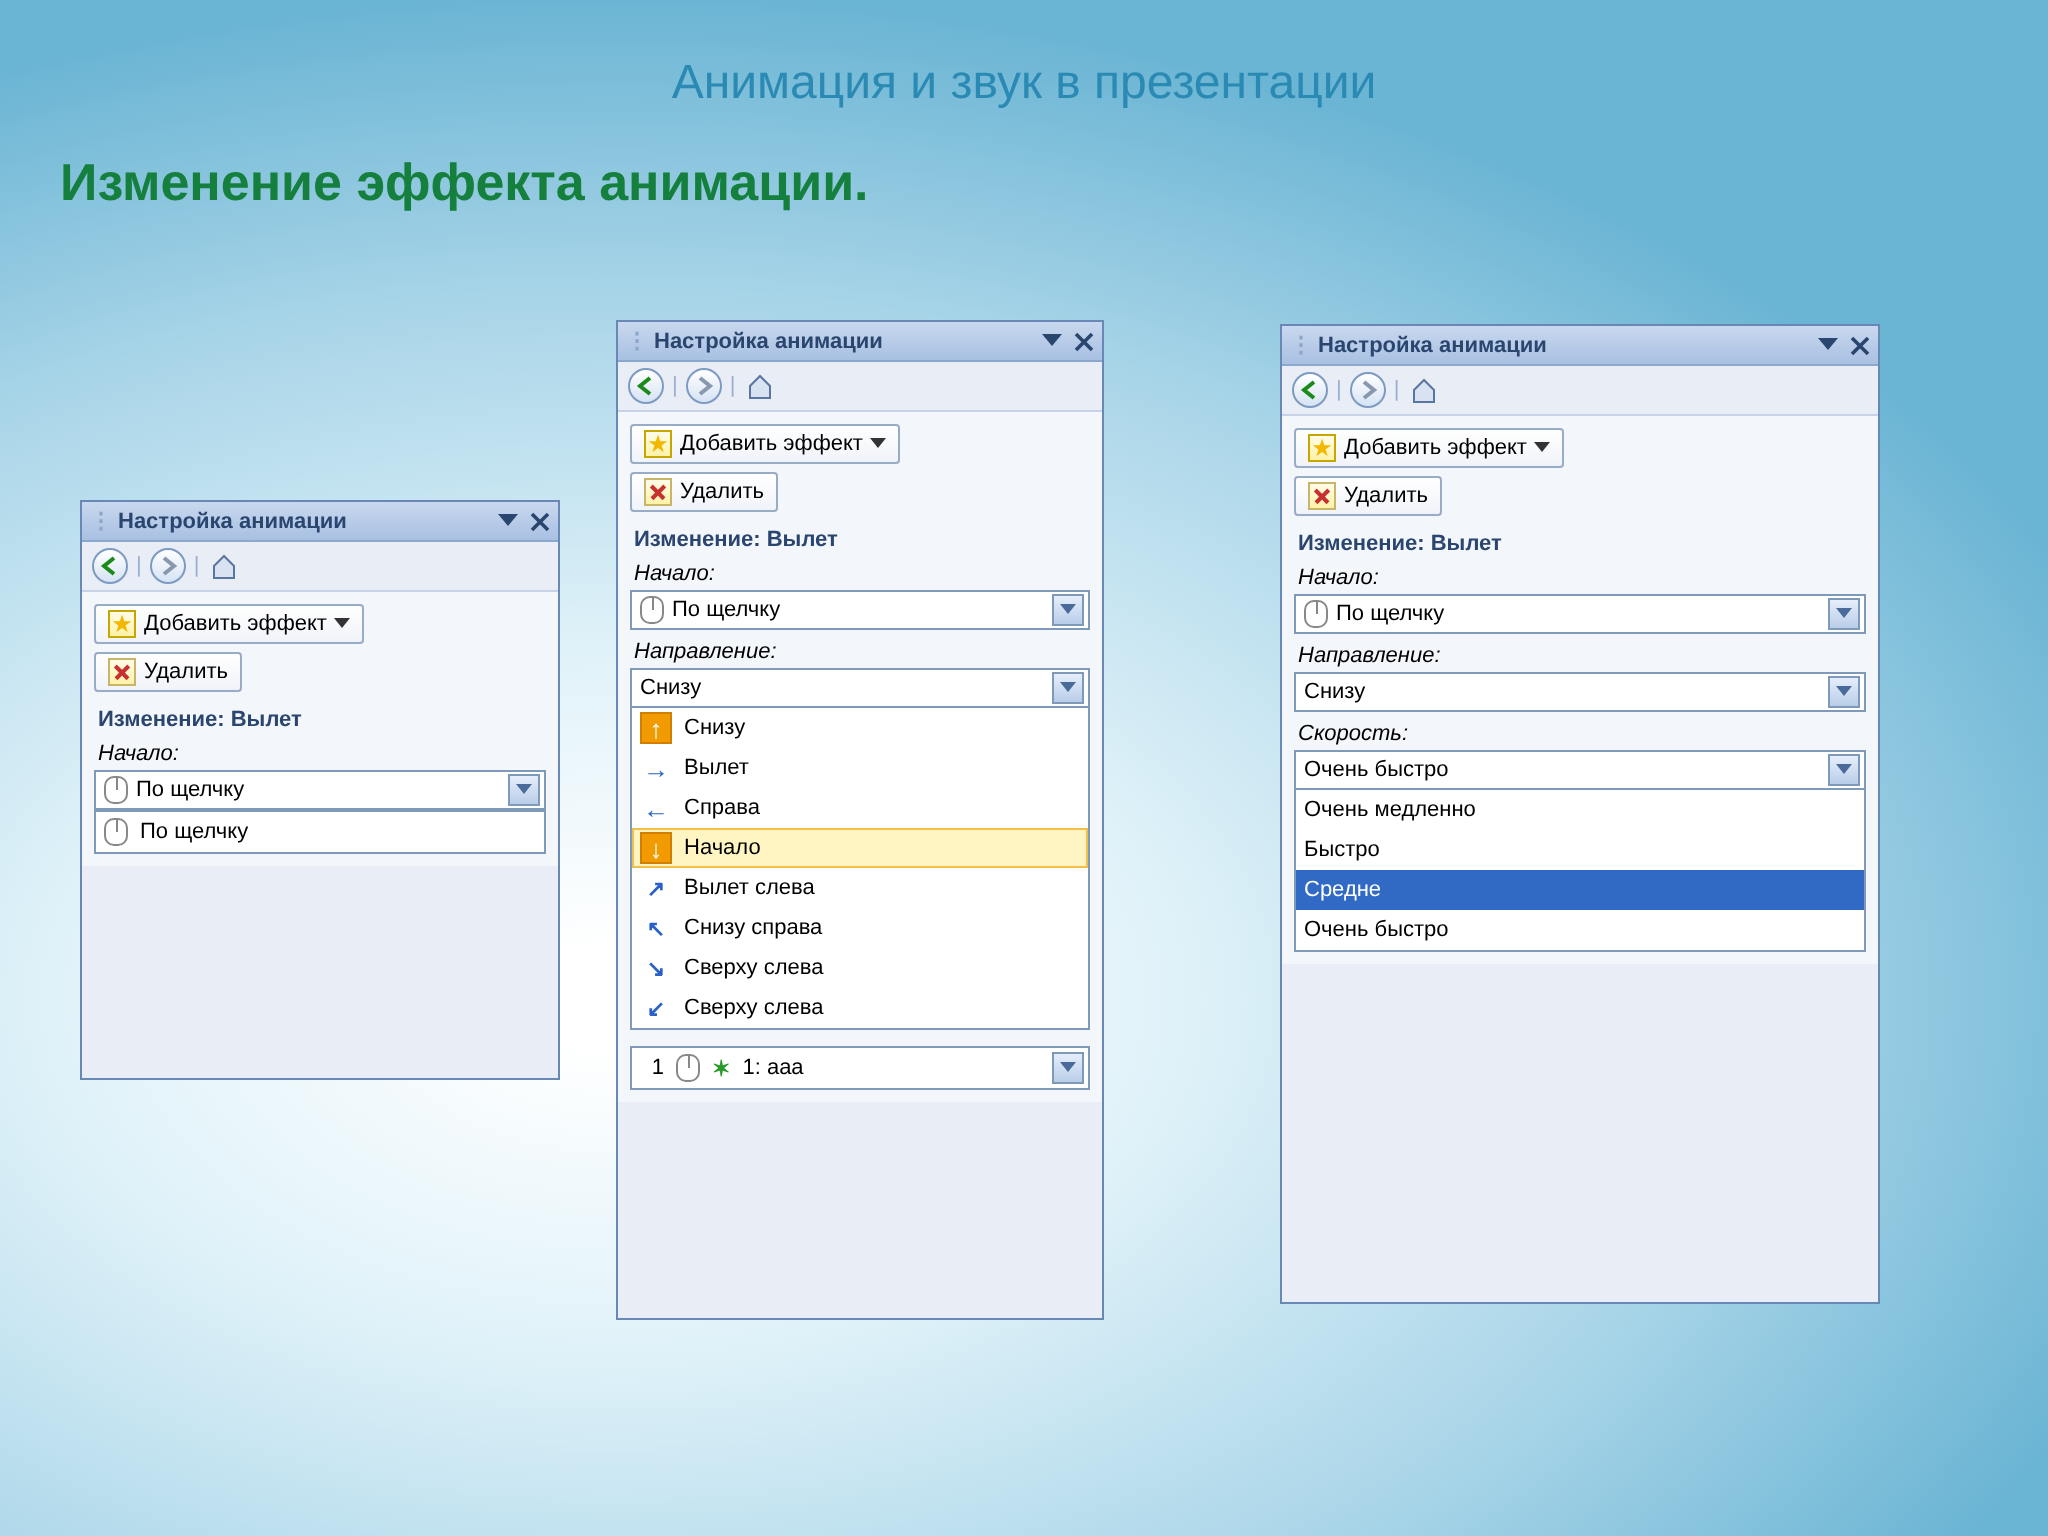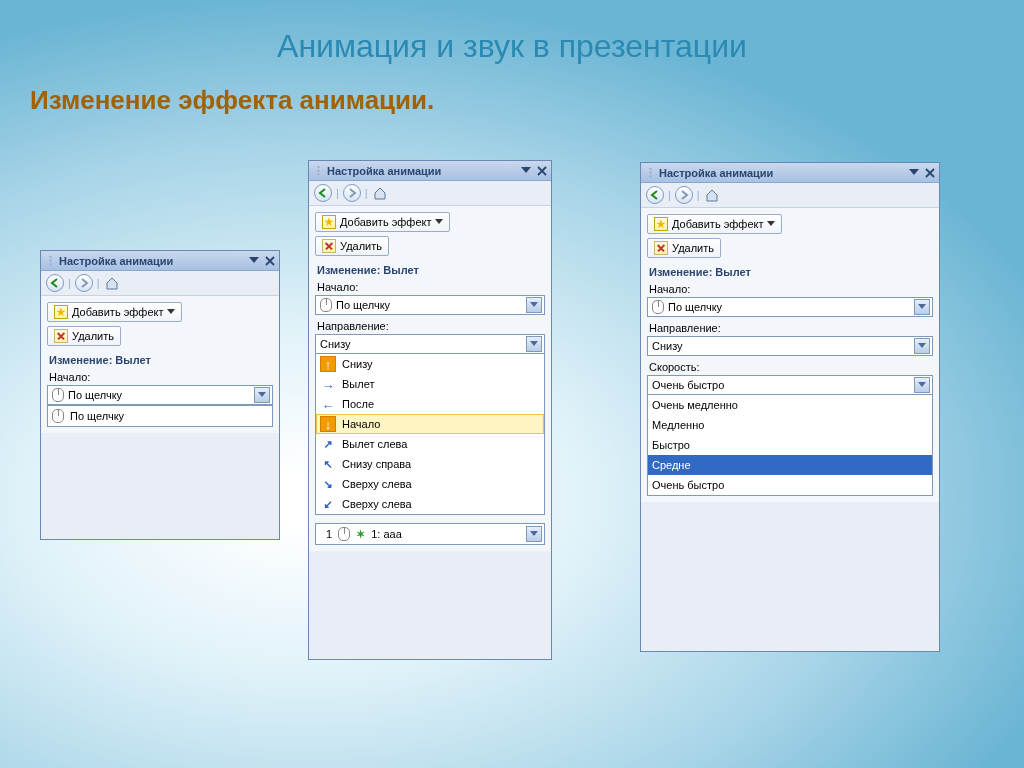--- a/index.html
+++ b/index.html
@@ -8,28 +8,28 @@
     width: 1024px;
     height: 768px;
     background: radial-gradient(ellipse 800px 500px at 30% 65%, #ffffff 5%, #e0f2f9 35%, #a9d5e8 70%, #6bb5d4 100%);
     font-family: Arial, sans-serif;
     position: relative;
     overflow: hidden;
   }
   .slide-title {
     text-align: center;
     color: #2a8ab3;
-    font-size: 32px;
+    font-size: 24px;
     padding-top: 28px;
     font-weight: 400;
   }
   .subtitle {
     font-size: 26px;
     font-weight: bold;
-    color: #a16207;
+    color: #15803d;
     padding: 20px 0 0 30px;
   }
 
   
   .pane {
     position: absolute;
     background: #e9eef6;
     border: 1px solid #6a88b5;
     font-size: 11px;
     font-family: Tahoma, Verdana, sans-serif;
@@ -86,20 +86,21 @@
 
   .section-label {
     font-weight: bold;
     color: #2a466f;
     margin: 8px 0 4px 2px;
   }
   .field-label {
     font-size: 11px;
     margin: 5px 0 2px 2px;
     color: #000;
+    font-style: italic;
   }
   .combo {
     background: #fff;
     border: 1px solid #7f9ab8;
     height: 20px;
     display: flex;
     align-items: center;
     padding: 0 2px 0 4px;
     width: 100%;
   }
@@ -316,21 +317,21 @@
       <div class="list-item">
           <span class="arrow-box orange">↑</span>
           <span>Снизу</span>
         </div>
       <div class="list-item">
           <span class="arrow-box blue">→</span>
           <span>Вылет</span>
         </div>
       <div class="list-item">
           <span class="arrow-box blue">←</span>
-          <span>После</span>
+          <span>Справа</span>
         </div>
       <div class="list-item hover-y">
           <span class="arrow-box orange">↓</span>
           <span>Начало</span>
         </div>
       <div class="list-item">
           <span class="arrow-box blue-diag">↗</span>
           <span>Вылет слева</span>
         </div>
       <div class="list-item">
@@ -442,23 +443,20 @@
           <svg width="8" height="6">
             <path d="M0 0 L8 0 L4 5 Z" fill="#4a6a9a"></path>
           </svg>
         </span>
     </div>
     <div class="open-list" style="border-top:none">
       <div class="list-item">
           <span>Очень медленно</span>
         </div>
       <div class="list-item">
-          <span>Медленно</span>
-        </div>
-      <div class="list-item">
           <span>Быстро</span>
         </div>
       <div class="list-item sel">
           <span>Средне</span>
         </div>
       <div class="list-item">
           <span>Очень быстро</span>
         </div>
     </div>
   </div>

